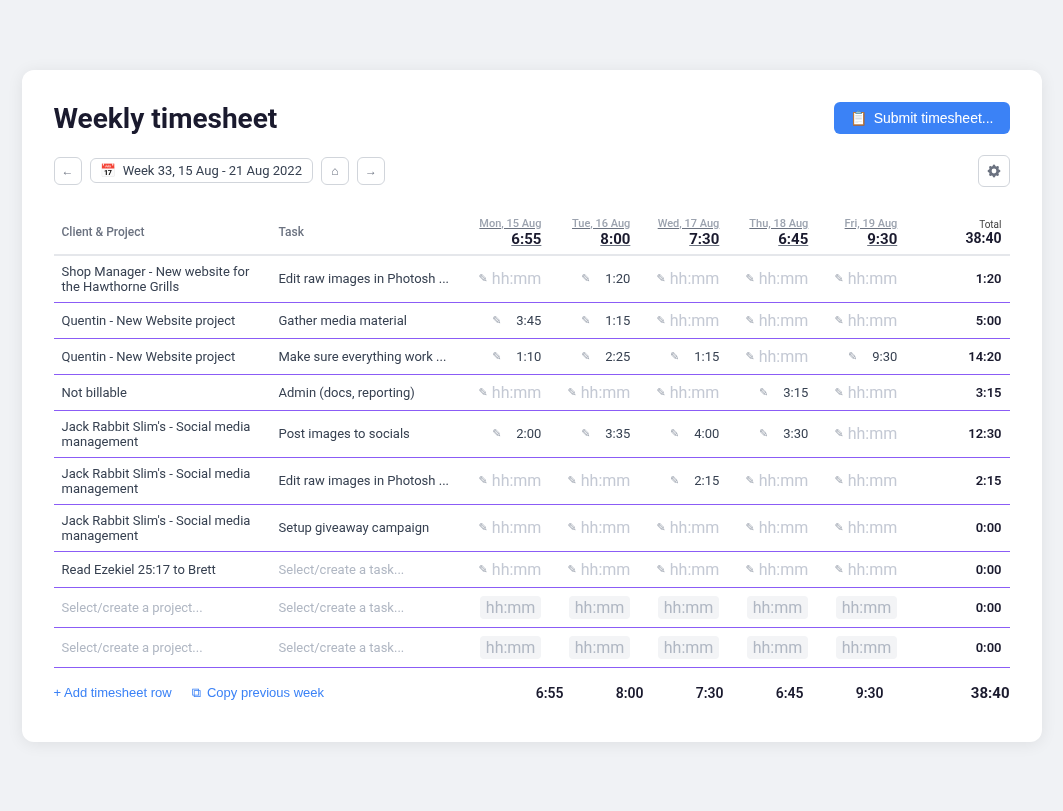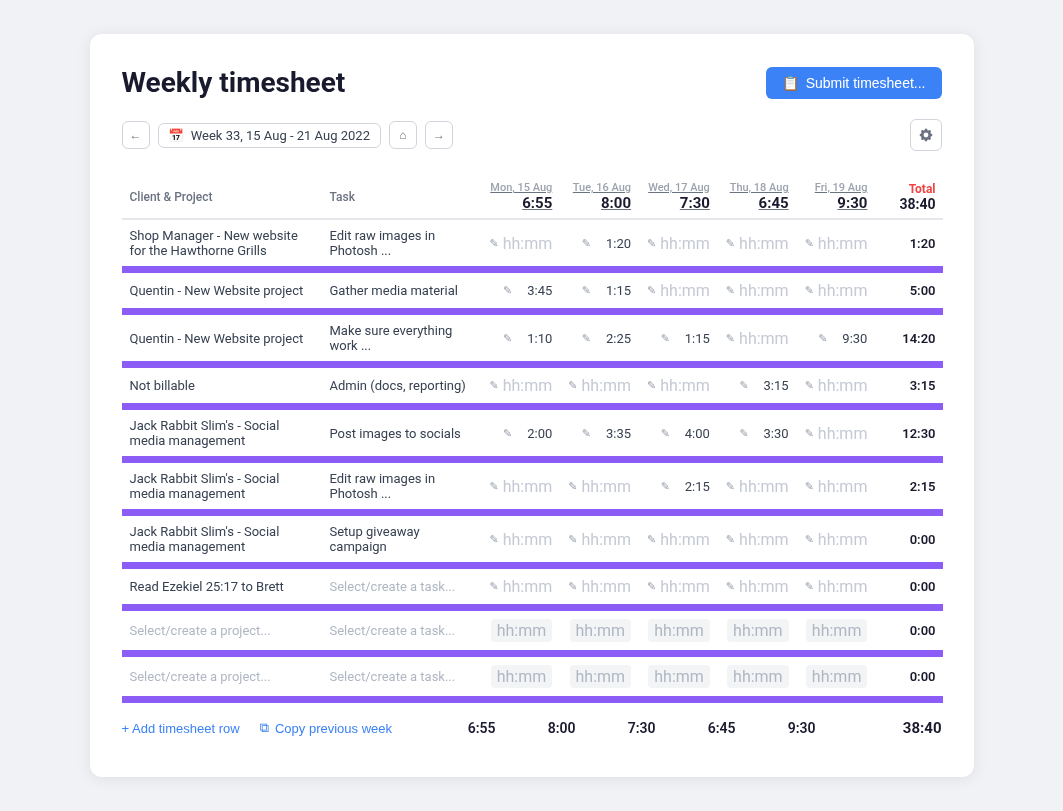--- a/index.html
+++ b/index.html
@@ -8,21 +8,21 @@
       background: #f0f2f5;
       display: flex;
       justify-content: center;
       align-items: center;
       min-height: 100vh;
       padding: 20px;
     }
     .card {
       background: #fff;
       border-radius: 12px;
-      width: 884px;
+      width: 1020px;
       padding: 32px 32px 40px;
       box-shadow: 0 2px 16px rgba(0,0,0,0.08);
     }
     .header {
       display: flex;
       justify-content: space-between;
       align-items: center;
       margin-bottom: 20px;
     }
     .page-title {
@@ -105,21 +105,21 @@
     }
     thead th.total-col {
       text-align: right;
       color: #1a1a2e;
       font-weight: 700;
       font-size: 14px;
     }
     .day-header-day { font-size: 11px; color: #9ca3af; }
     .day-header-time { font-size: 15px; font-weight: 700; color: #1a1a2e; }
     tbody tr {
-      border-bottom: 7px solid #8b5cf6;
+      border-bottom: 1px solid #8b5cf6;
     }
     td {
       padding: 8px 8px;
       color: #374151;
       vertical-align: middle;
     }
     td.project-cell {
       font-size: 13px;
       color: #374151;
       min-width: 200px;
@@ -246,21 +246,21 @@
         <th class="col-day day-col">
           <div class="day-header-day">Thu, 18 Aug</div>
           <div class="day-header-time">6:45</div>
         </th>
         <th class="col-day day-col">
           <div class="day-header-day">Fri, 19 Aug</div>
           <div class="day-header-time">9:30</div>
         </th>
         <th style="width:26px;"></th>
         <th class="col-total total-col">
-          <div style="font-size:12px;font-weight:700;color:#ef4444">Total</div>
+          <div style="font-size:10px;font-weight:400;color:#404040">Total</div>
           <div>38:40</div>
         </th>
       </tr>
     </thead>
     <tbody id="timesheet-body">
     <tr>
           <td class="project-cell">Shop Manager - New website for the Hawthorne Grills</td>
           <td class="task-cell">Edit raw images in Photosh ...</td>
           <td class="time-cell">
             <div class="time-entry">

